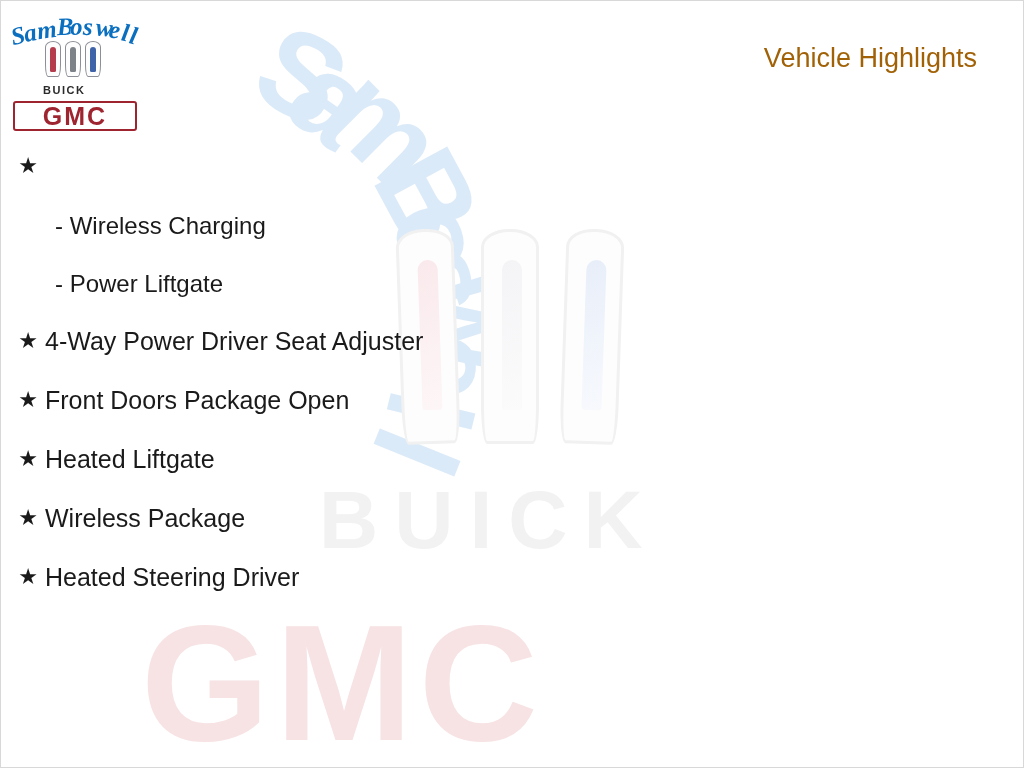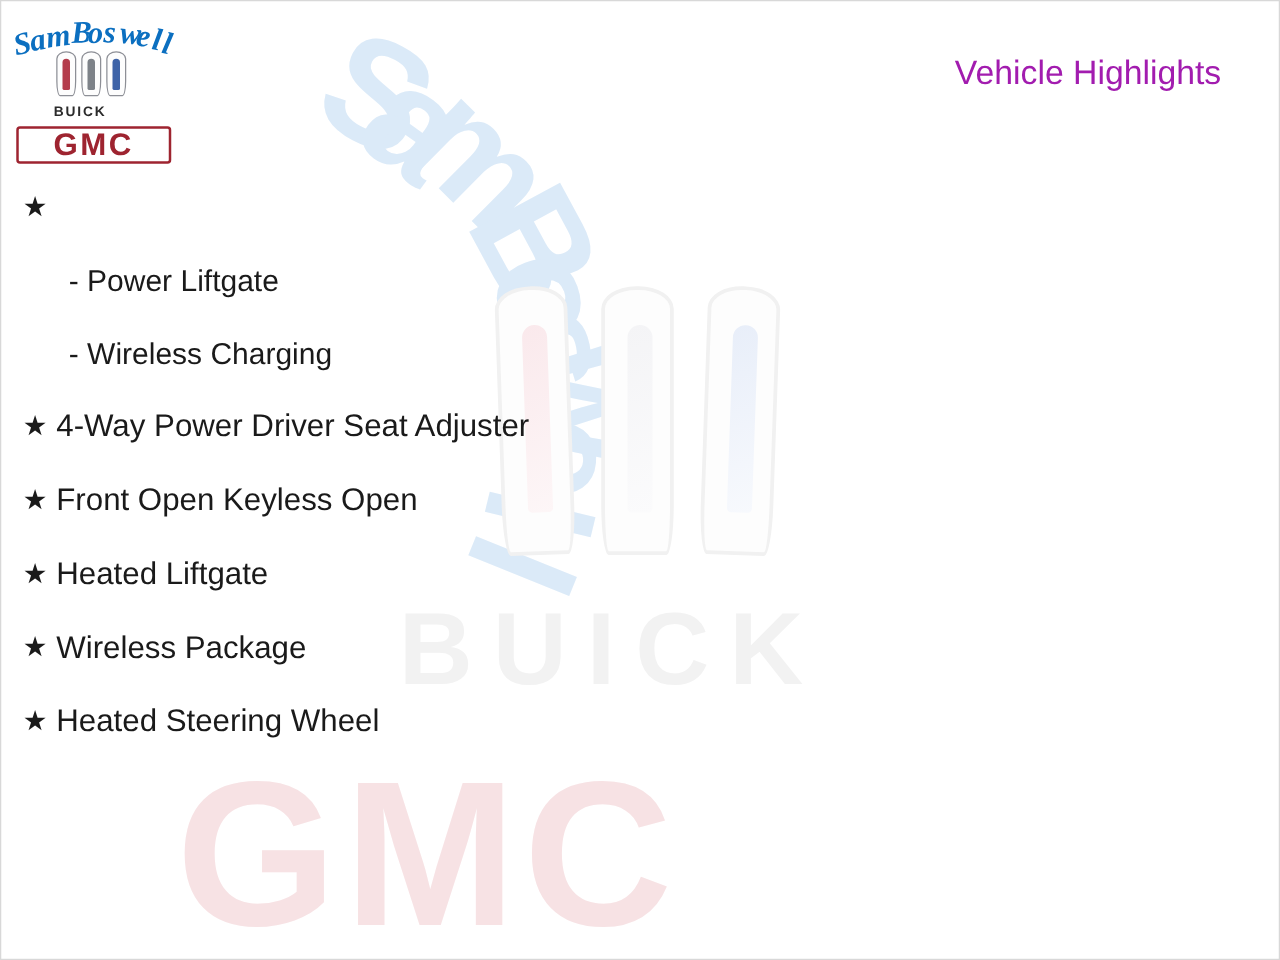--- a/index.html
+++ b/index.html
@@ -184,21 +184,21 @@
     letter-spacing: 2px;
     color: #9e2430;
   }
 
   
   #slide-title {
     position: absolute;
     right: 46px;
     top: 42px;
     font-size: 27px;
-    color: #a21caf;
+    color: #a16207;
     font-family: "Liberation Sans", sans-serif;
     z-index: 3;
     white-space: nowrap;
     margin-left: 20px;
   }
 
   
   #highlights {
     position: absolute;
     left: 10px;
@@ -300,41 +300,41 @@
   </div>
 
   <div id="slide-title">Vehicle Highlights</div>
 
   <div id="highlights">
       <div class="bullet-row">
         <span class="bullet-star">★</span>
       </div>
       <div class="bullet-row sub">
         <span class="bullet-star"></span>
-        <span class="bullet-text">- Power Liftgate</span>
+        <span class="bullet-text">- Wireless Charging</span>
       </div>
       <div class="bullet-row sub">
         <span class="bullet-star"></span>
-        <span class="bullet-text">- Wireless Charging</span>
+        <span class="bullet-text">- Power Liftgate</span>
       </div>
       <div class="bullet-row">
         <span class="bullet-star">★</span>
         <span class="bullet-text">4-Way Power Driver Seat Adjuster</span>
       </div>
       <div class="bullet-row">
         <span class="bullet-star">★</span>
-        <span class="bullet-text">Front Open Keyless Open</span>
+        <span class="bullet-text">Front Doors Package Open</span>
       </div>
       <div class="bullet-row">
         <span class="bullet-star">★</span>
         <span class="bullet-text">Heated Liftgate</span>
       </div>
       <div class="bullet-row">
         <span class="bullet-star">★</span>
         <span class="bullet-text">Wireless Package</span>
       </div>
       <div class="bullet-row">
         <span class="bullet-star">★</span>
-        <span class="bullet-text">Heated Steering Wheel</span>
+        <span class="bullet-text">Heated Steering Driver</span>
       </div>
     </div>
 
 </div>
 
 </body></html>

